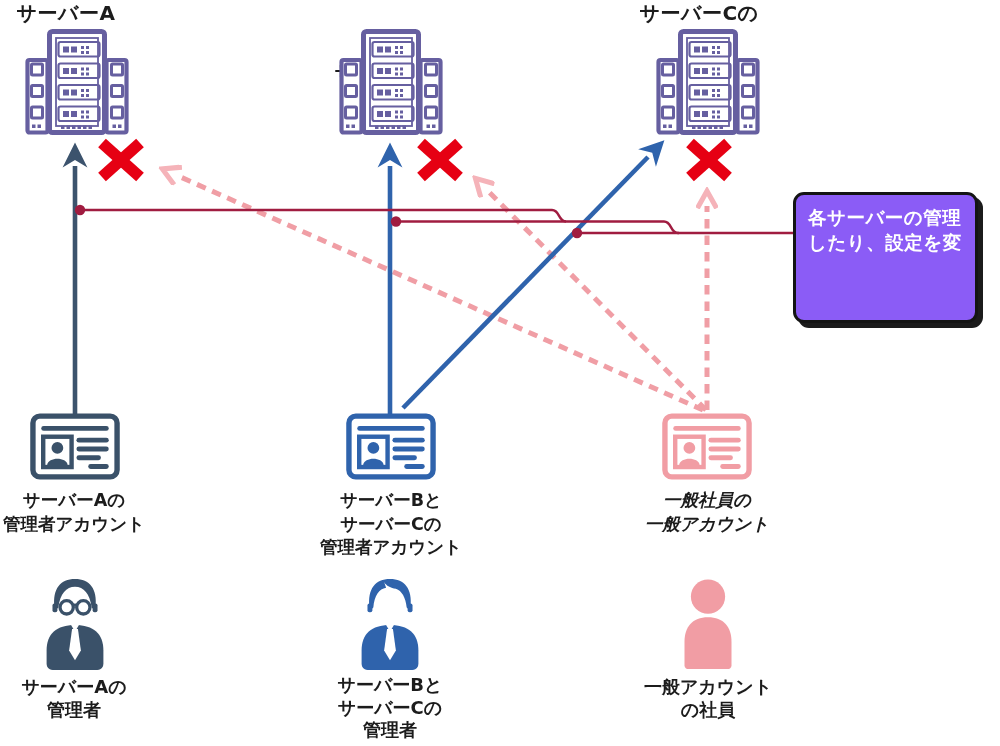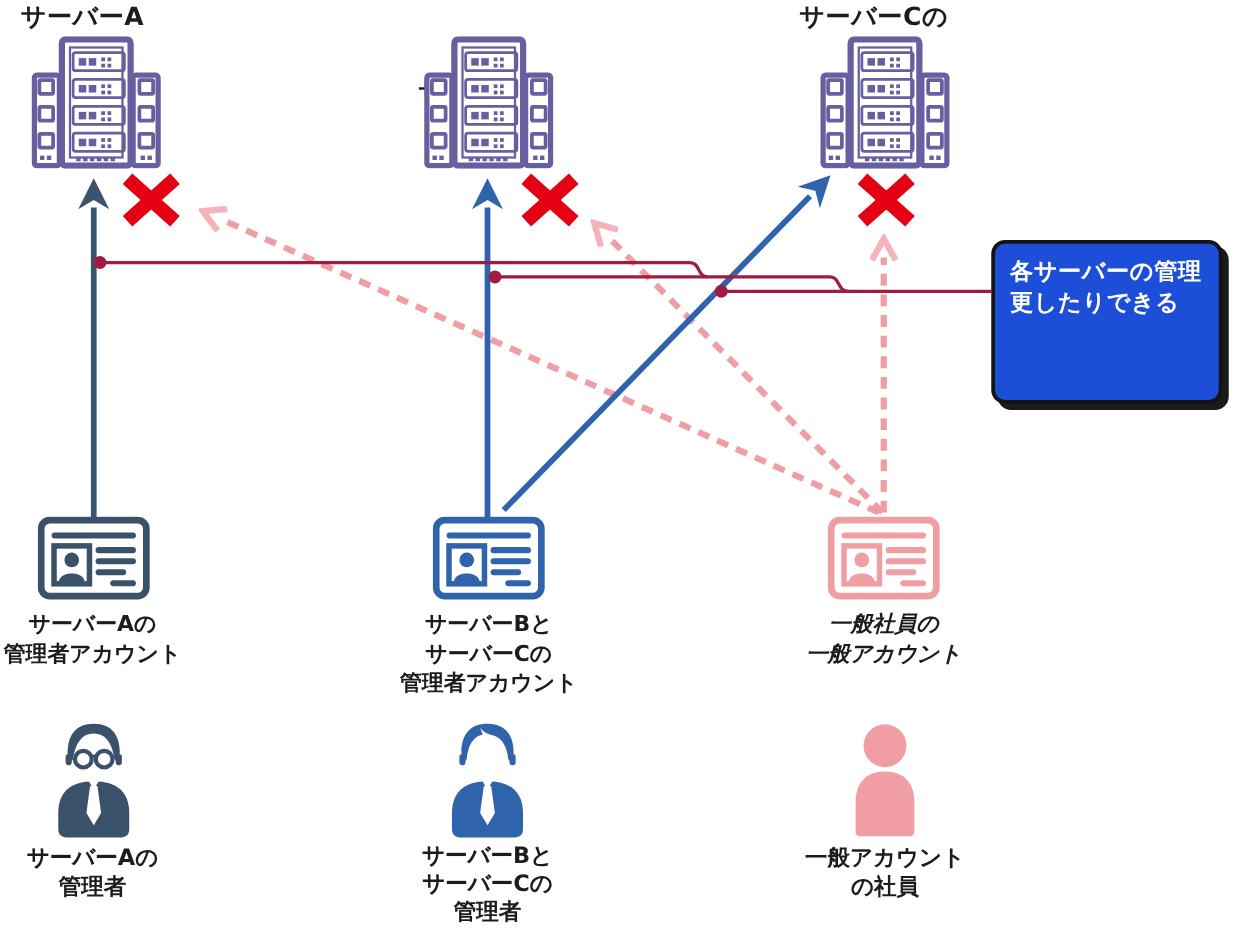--- a/index.html
+++ b/index.html
@@ -10,21 +10,21 @@
   .abs{position:absolute;}
   .lbl{
     position:absolute;transform:translateX(-50%);text-align:center;
     font-weight:bold;color:#1c1c1c;white-space:nowrap;
   }
   .server-title{font-size:20px;line-height:20px;letter-spacing:0.5px;}
   .acct-label{font-size:17.5px;line-height:23.5px;}
   .person-label{font-size:18px;line-height:22.5px;}
   .callout{
     position:absolute;left:793px;top:192px;width:185px;height:131px;
-    box-sizing:border-box;background:#1d4ed8;border:3.5px solid #141414;
+    box-sizing:border-box;background:#8b5cf6;border:3.5px solid #141414;
     border-radius:11px;box-shadow:5px 5px 0 #1b1b1b;
     padding:11px 10px 0 12px;z-index:5;
   }
   .callout p{
     margin:0;color:#ffffff;font-weight:bold;font-size:18.5px;
     line-height:24.5px;letter-spacing:0.5px;white-space:nowrap;
   }
   svg{display:block;}
   .layer{position:absolute;left:0;top:0;z-index:1;}
   .icon{z-index:2;}
@@ -369,16 +369,16 @@
     <div>サーバーCの</div>
     <div>管理者</div>
   </div>
   <div class="lbl person-label" style="left:708px;top:676px;">
     <div>一般アカウント</div>
     <div>の社員</div>
   </div>
 
   <div class="callout">
     <p>各サーバーの管理</p>
-    <p>更したりできる</p>
+    <p>したり、設定を変</p>
   </div>
 
 </div>
 
 </body></html>

